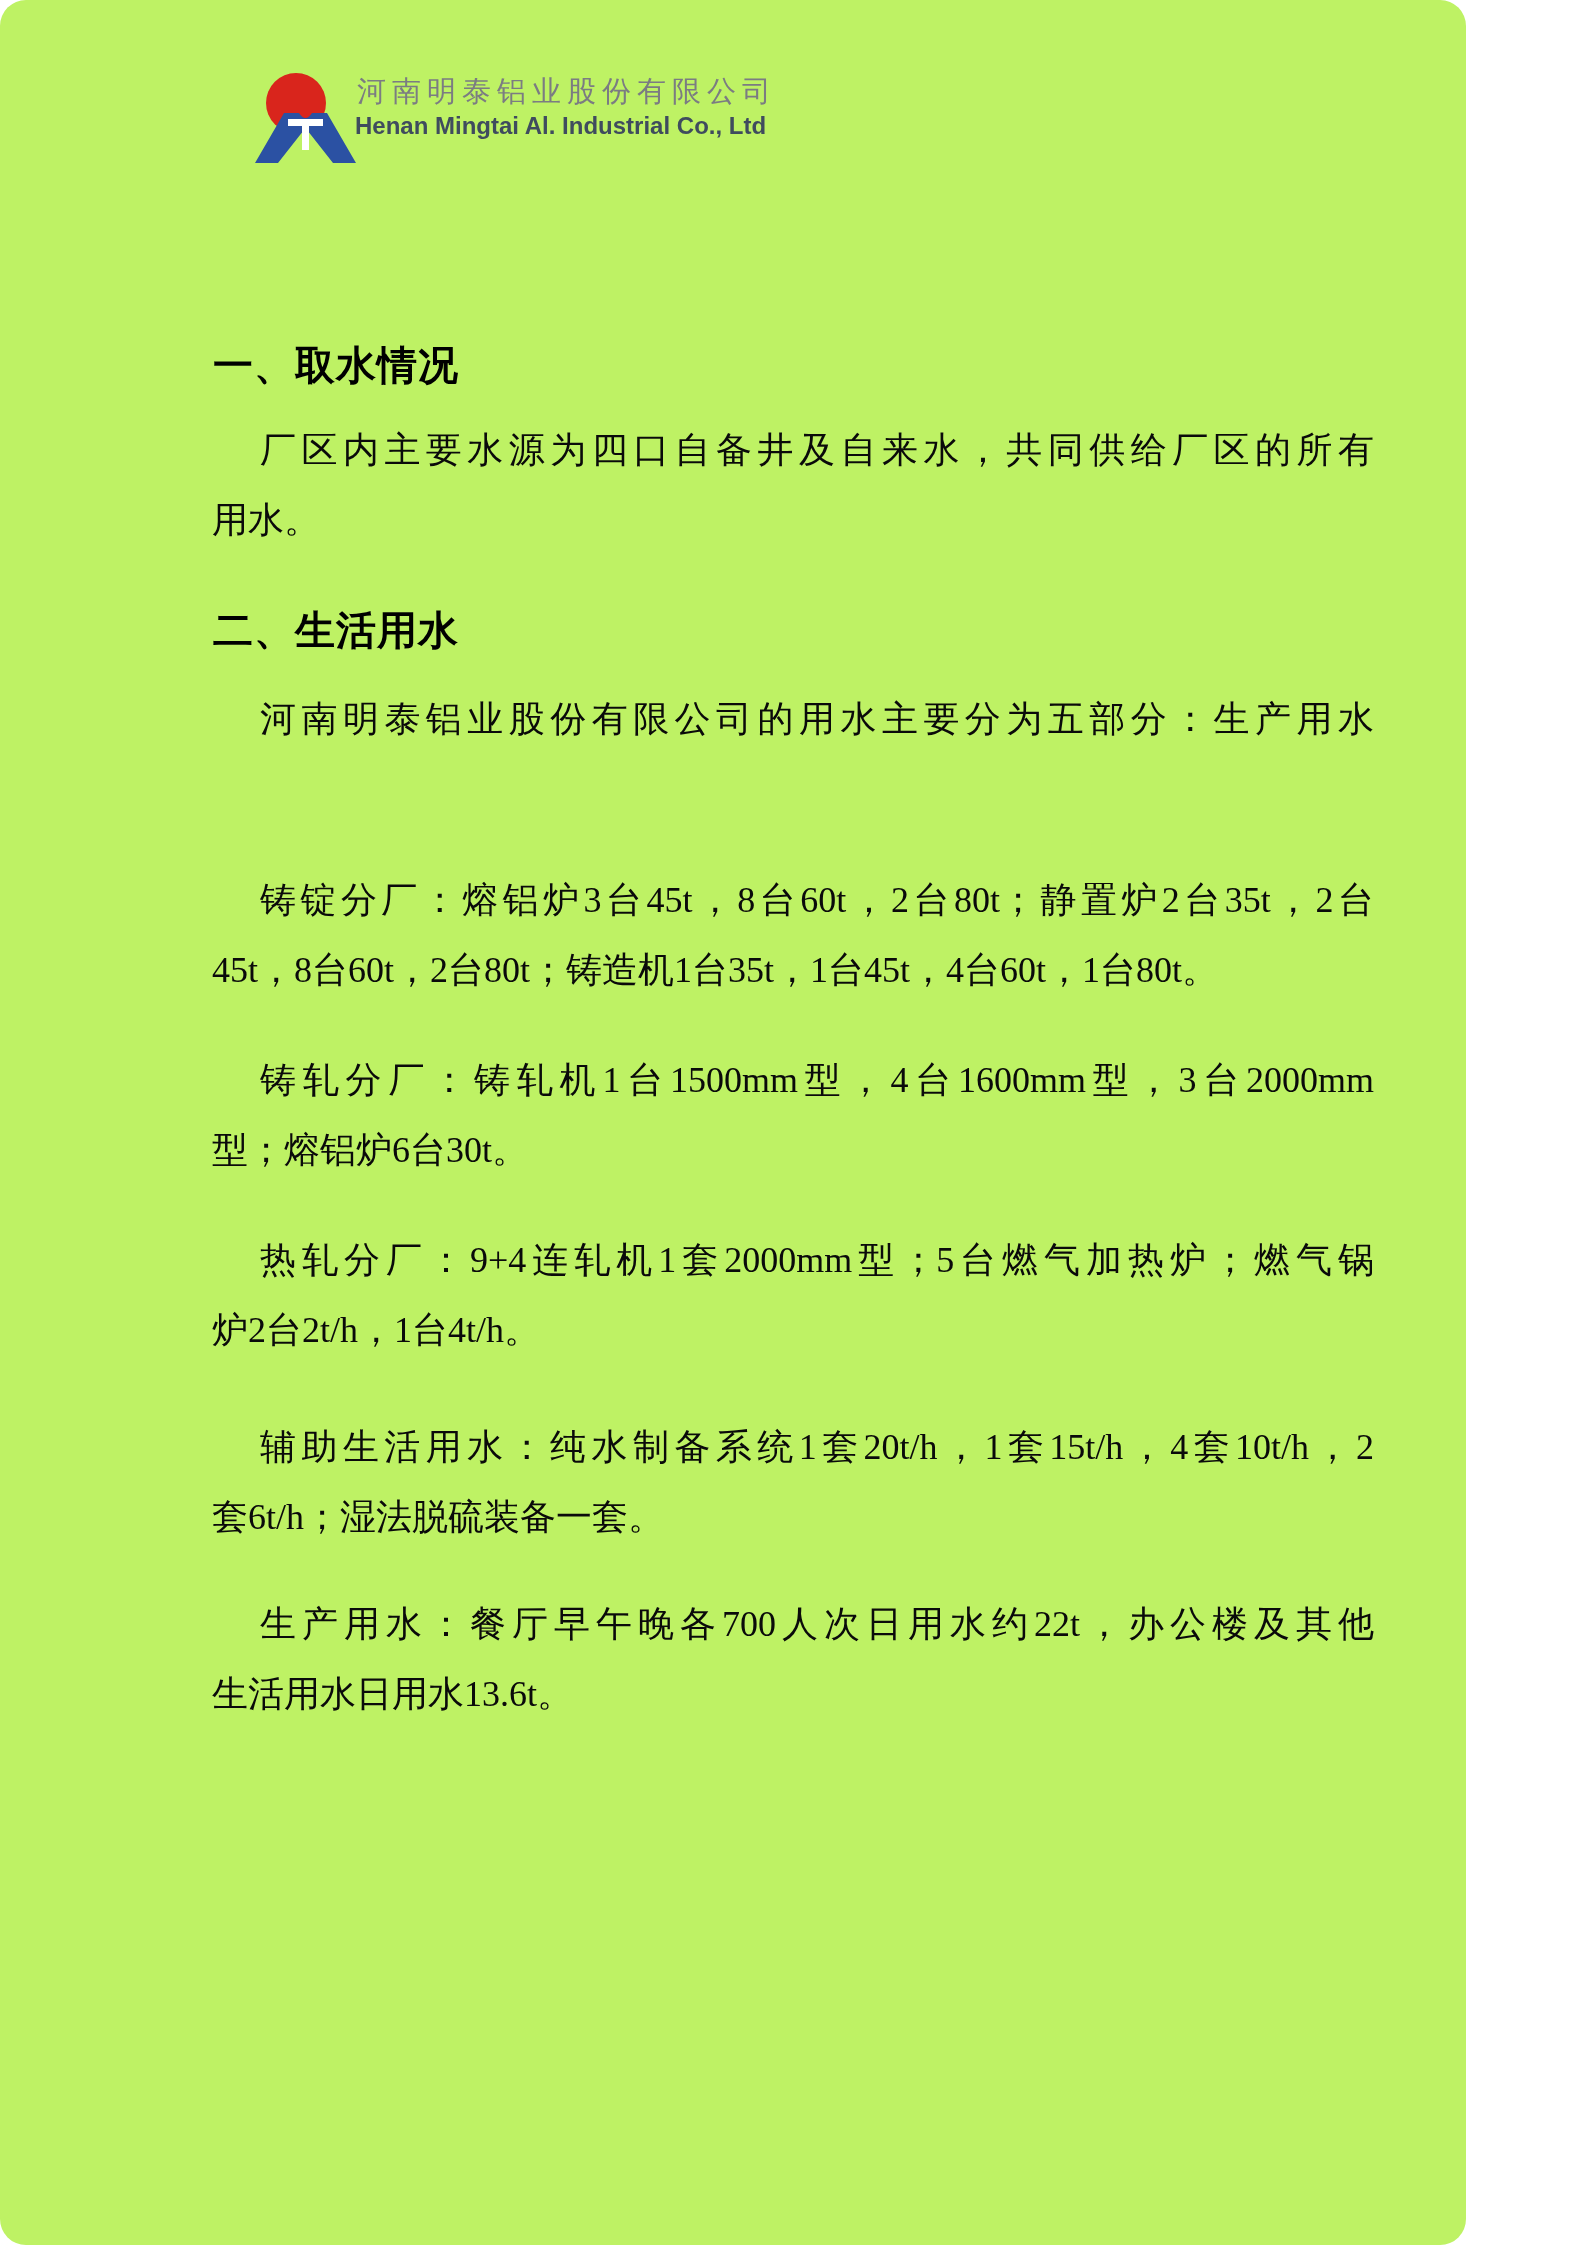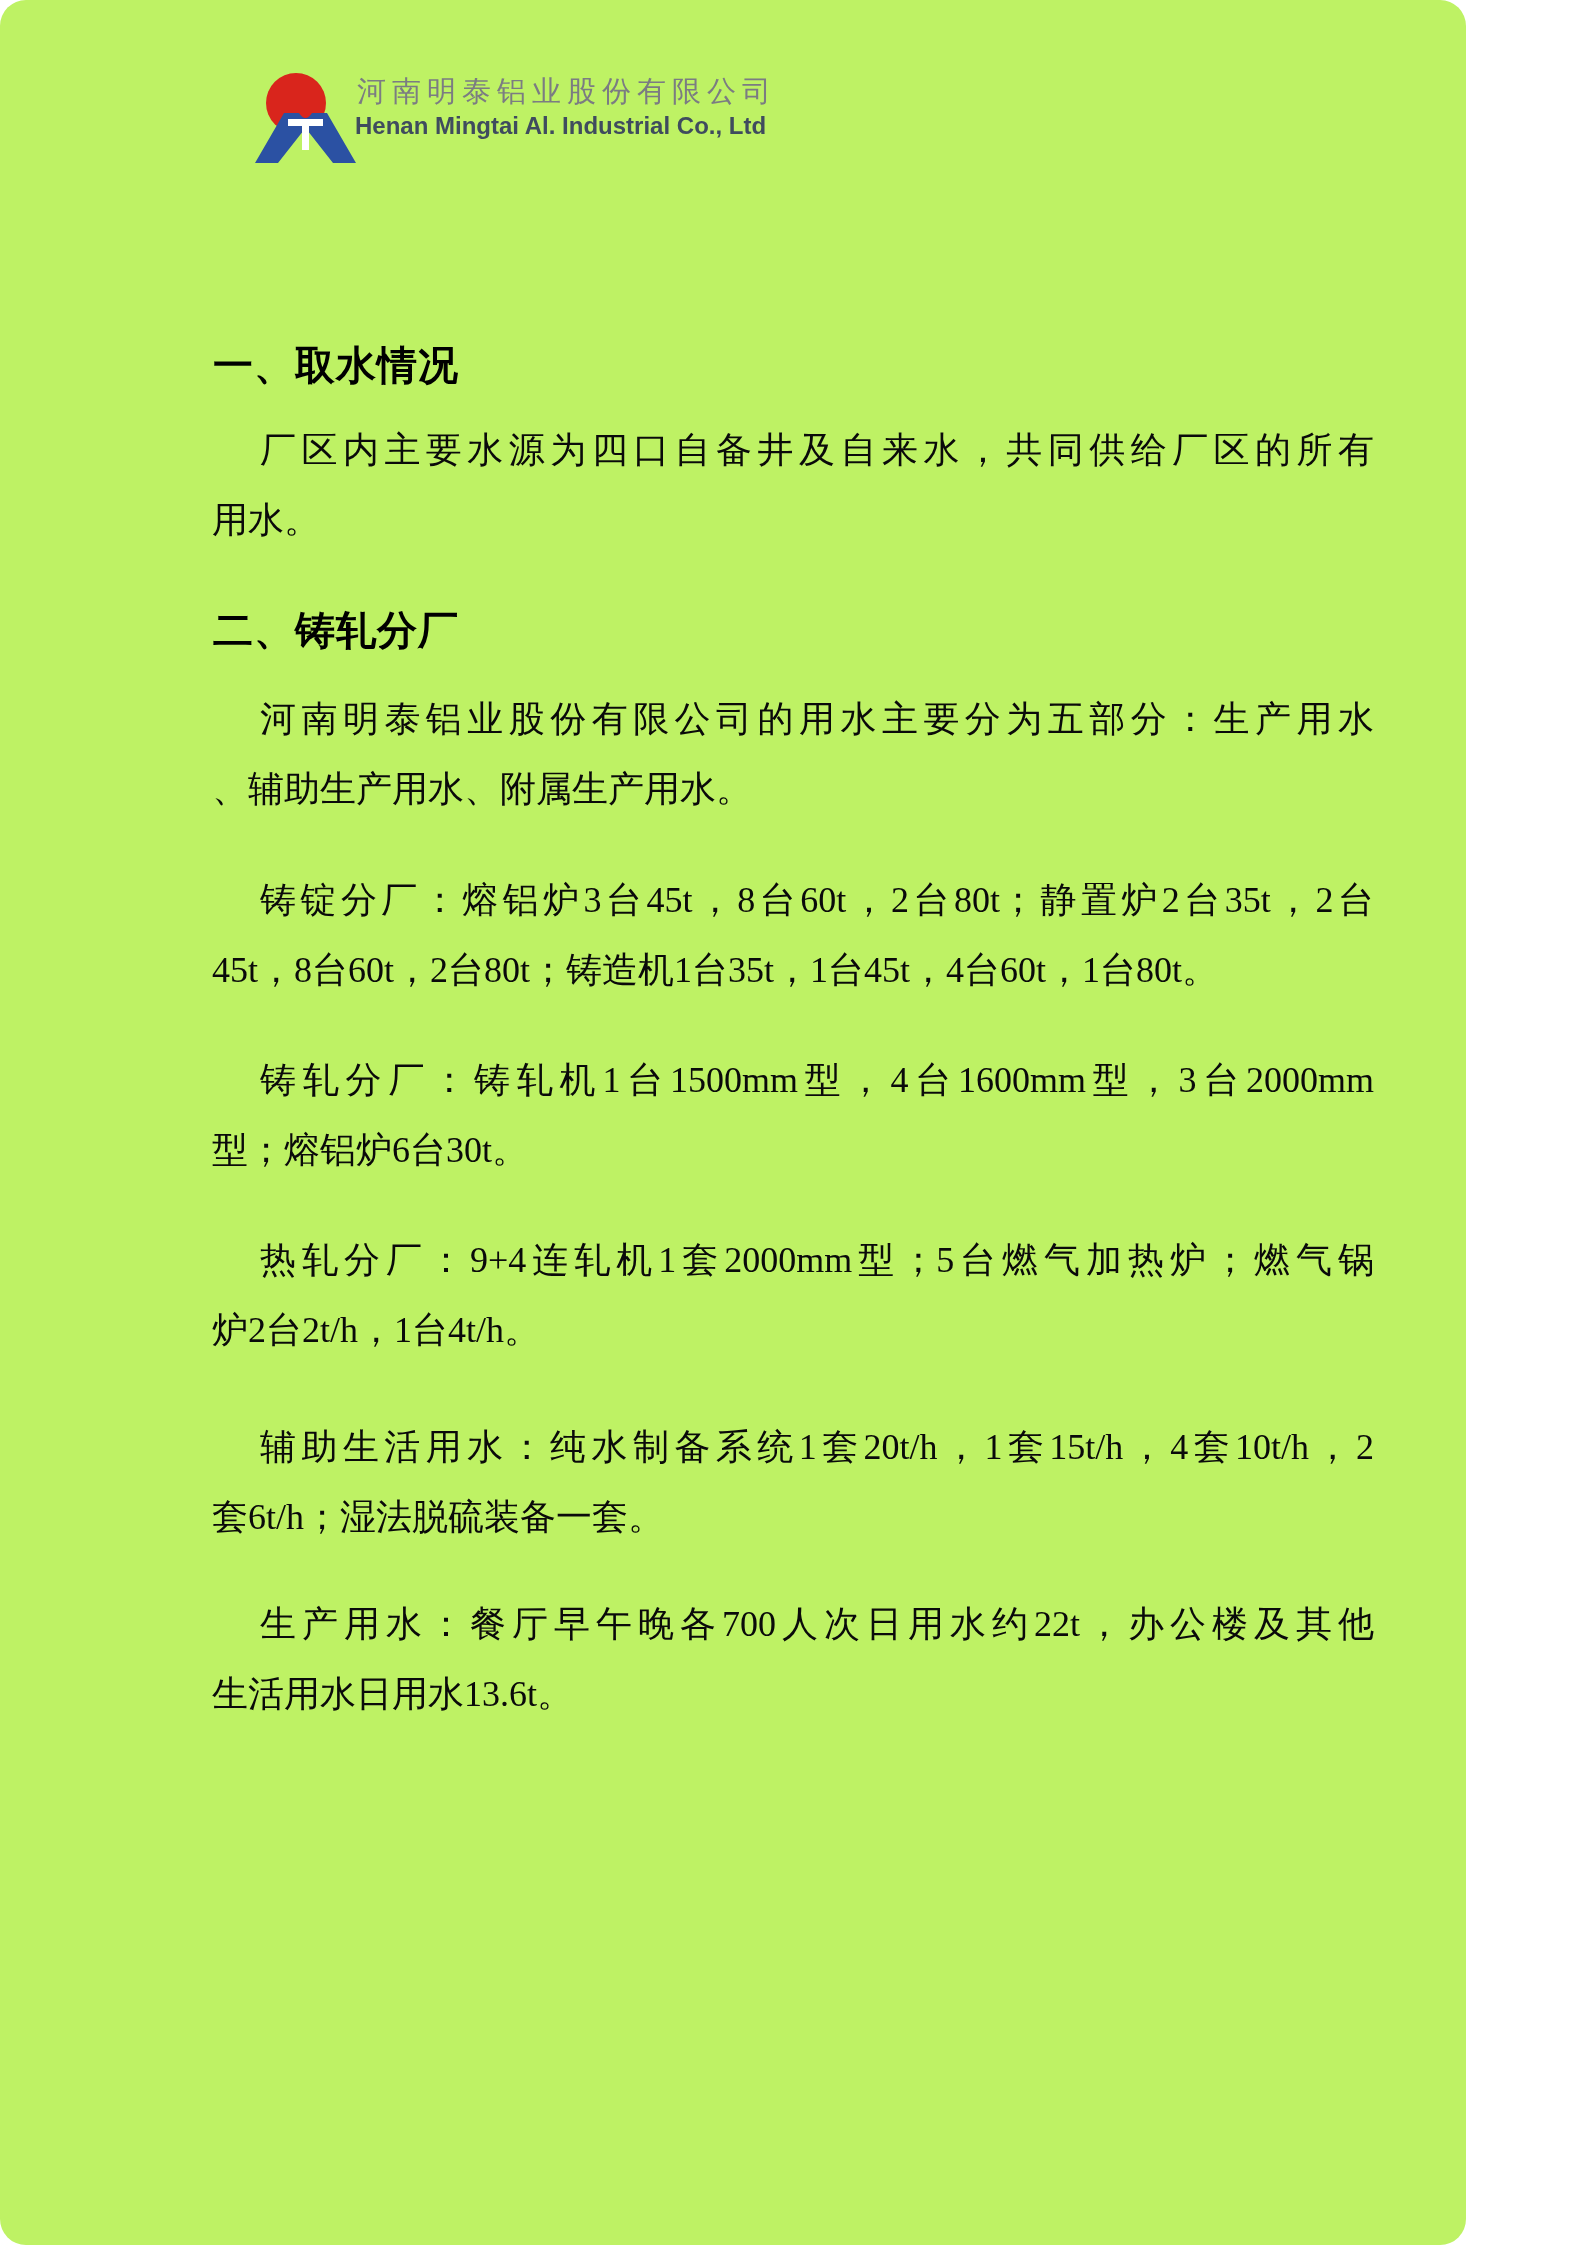--- a/index.html
+++ b/index.html
@@ -101,25 +101,24 @@
   </div>
 
 
   <div class="h sec1">一、取水情况</div>
 
   <div class="para p1">
     <div class="line indent j">厂区内主要水源为四口自备井及自来水，共同供给厂区的所有</div>
     <div class="line">用水。</div>
   </div>
 
-  <div class="h sec2">二、铸轧分厂</div>
+  <div class="h sec2">二、生活用水</div>
 
   <div class="para p2">
     <div class="line indent j">河南明泰铝业股份有限公司的用水主要分为五部分：生产用水</div>
-    <div class="line">、辅助生产用水、附属生产用水。</div>
   </div>
 
   <div class="para p3">
     <div class="line indent j">铸锭分厂：熔铝炉3台45t，8台60t，2台80t；静置炉2台35t，2台</div>
     <div class="line">45t，8台60t，2台80t；铸造机1台35t，1台45t，4台60t，1台80t。</div>
   </div>
 
   <div class="para p4">
     <div class="line indent j">铸轧分厂：铸轧机1台1500mm型，4台1600mm型，3台2000mm</div>
     <div class="line">型；熔铝炉6台30t。</div>

